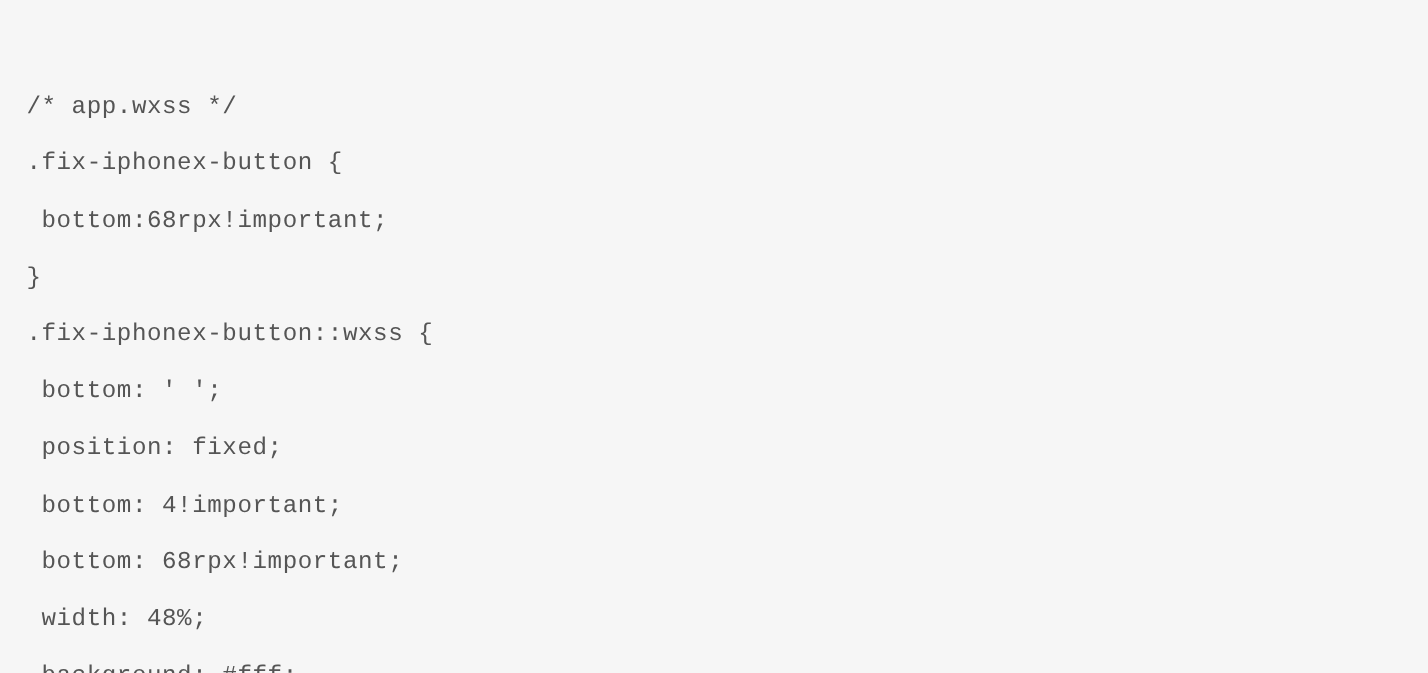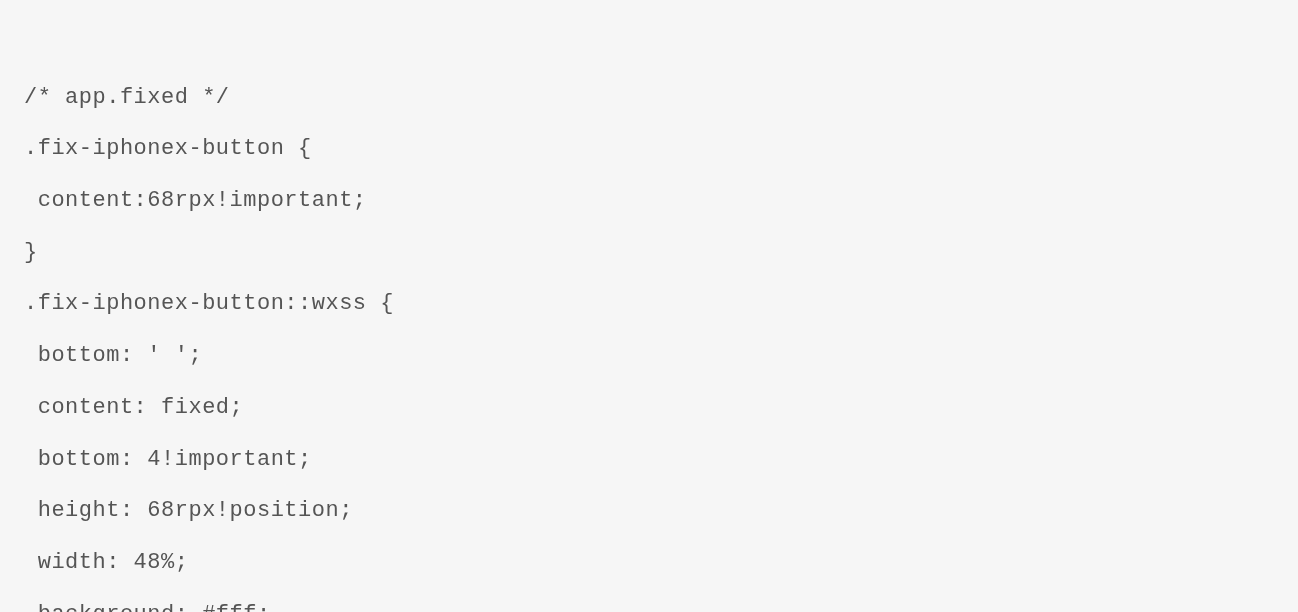--- a/index.html
+++ b/index.html
@@ -19,25 +19,25 @@
       line-height: 2.35;
       color: #555555;
       white-space: pre;
       letter-spacing: 0.5px;
     }
   </style>
 </head>
 <body>
 
 <div class="code-block">
-<span>/* app.fixed */</span>
+<span>/* app.wxss */</span>
 <span>.fix-iphonex-button {</span>
-<span> content:68rpx!important;</span>
+<span> bottom:68rpx!important;</span>
 <span>}</span>
 <span>.fix-iphonex-button::wxss {</span>
 <span> bottom: ' ';</span>
-<span> content: fixed;</span>
+<span> position: fixed;</span>
 <span> bottom: 4!important;</span>
-<span> height: 68rpx!position;</span>
+<span> bottom: 68rpx!important;</span>
 <span> width: 48%;</span>
 <span> background: #fff;</span>
 
 </div>
 
 </body></html>

